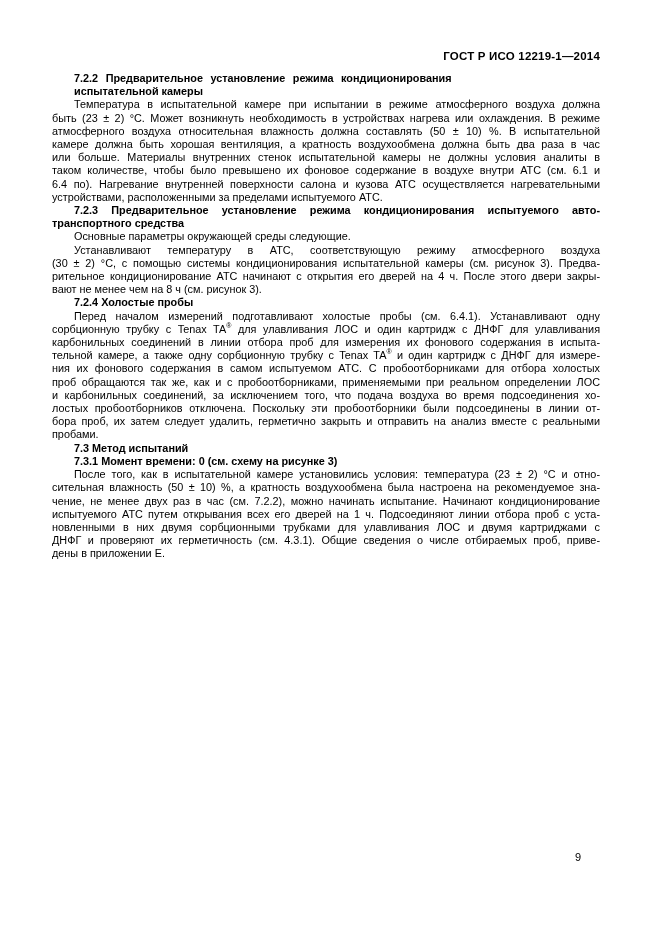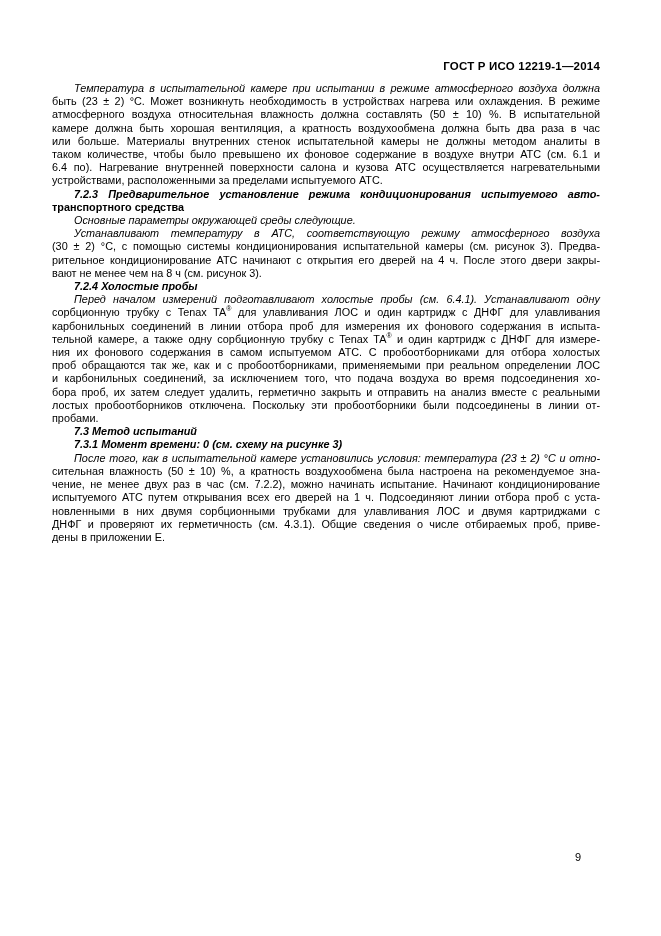--- a/index.html
+++ b/index.html
@@ -12,21 +12,21 @@
     width: 661px;
     height: 936px;
     background: #ffffff;
     color: #000000;
     font-family: "Liberation Sans", sans-serif;
     overflow: hidden;
   }
   .content {
     position: absolute;
     left: 52px;
-    top: 59px;
+    top: 49px;
     width: 548px;
   }
   .doc-header {
     font-size: 11.5px;
     font-weight: bold;
     line-height: 14px;
     text-align: right;
     margin-bottom: 9px;
     letter-spacing: 0.2px;
   }
@@ -36,21 +36,21 @@
   }
   .block.heading { font-weight: bold; }
   
   .line {
     text-align: justify;
     text-align-last: justify;
     min-height: 13.2px;
   }
   .line:last-child { text-align-last: left; }
   
-  .block.indent-first > .line:first-child { text-indent: 22px; font-style: italic; }
+  .block.indent-first > .line:first-child { text-indent: 22px; }
   
   .block.indent-block { padding-left: 22px; }
   .block.indent-block > .line { text-align-last: left; }
   .block.indent-block > .line:first-child { word-spacing: 4.5px; }
   sup.reg {
     font-size: 7px;
     line-height: 0;
     vertical-align: super;
   }
   .page-number {
@@ -61,26 +61,30 @@
     line-height: 13px;
   }
 </style>
 </head>
 <body>
 
 <div class="page">
   <div class="content">
     <div class="doc-header">ГОСТ Р ИСО 12219-1—2014</div>
     <div id="doc-body">
+        <div class="block heading indent-block">
+          <div class="line">7.2.2 Предварительное установление режима кондиционирования</div>
+          <div class="line">испытательной камеры</div>
+        </div>
         <div class="block para indent-first">
           <div class="line">Температура в испытательной камере при испытании в режиме атмосферного воздуха должна</div>
           <div class="line">быть (23 ± 2) °С. Может возникнуть необходимость в устройствах нагрева или охлаждения. В режиме</div>
           <div class="line">атмосферного воздуха относительная влажность должна составлять (50 ± 10) %. В испытательной</div>
           <div class="line">камере должна быть хорошая вентиляция, а кратность воздухообмена должна быть два раза в час</div>
-          <div class="line">или больше. Материалы внутренних стенок испытательной камеры не должны методом аналиты в</div>
+          <div class="line">или больше. Материалы внутренних стенок испытательной камеры не должны условия аналиты в</div>
           <div class="line">таком количестве, чтобы было превышено их фоновое содержание в воздухе внутри АТС (см. 6.1 и</div>
           <div class="line">6.4 по). Нагревание внутренней поверхности салона и кузова АТС осуществляется нагревательными</div>
           <div class="line">устройствами, расположенными за пределами испытуемого АТС.</div>
         </div>
         <div class="block heading indent-first">
           <div class="line">7.2.3 Предварительное установление режима кондиционирования испытуемого авто-</div>
           <div class="line">транспортного средства</div>
         </div>
         <div class="block para indent-first">
           <div class="line">Основные параметры окружающей среды следующие.</div>
@@ -95,22 +99,22 @@
           <div class="line">7.2.4 Холостые пробы</div>
         </div>
         <div class="block para indent-first">
           <div class="line">Перед началом измерений подготавливают холостые пробы (см. 6.4.1). Устанавливают одну</div>
           <div class="line">сорбционную трубку с Tenax TA<sup class="reg">®</sup> для улавливания ЛОС и один картридж с ДНФГ для улавливания</div>
           <div class="line">карбонильных соединений в линии отбора проб для измерения их фонового содержания в испыта-</div>
           <div class="line">тельной камере, а также одну сорбционную трубку с Tenax TA<sup class="reg">®</sup> и один картридж с ДНФГ для измере-</div>
           <div class="line">ния их фонового содержания в самом испытуемом АТС. С пробоотборниками для отбора холостых</div>
           <div class="line">проб обращаются так же, как и с пробоотборниками, применяемыми при реальном определении ЛОС</div>
           <div class="line">и карбонильных соединений, за исключением того, что подача воздуха во время подсоединения хо-</div>
+          <div class="line">лостых пробоотборников отключена. Поскольку эти пробоотборники были подсоединены в линии от-</div>
           <div class="line">бора проб, их затем следует удалить, герметично закрыть и отправить на анализ вместе с реальными</div>
-          <div class="line">лостых пробоотборников отключена. Поскольку эти пробоотборники были подсоединены в линии от-</div>
           <div class="line">пробами.</div>
         </div>
         <div class="block heading indent-first">
           <div class="line">7.3 Метод испытаний</div>
         </div>
         <div class="block heading indent-first">
           <div class="line">7.3.1 Момент времени: 0 (см. схему на рисунке 3)</div>
         </div>
         <div class="block para indent-first">
           <div class="line">После того, как в испытательной камере установились условия: температура (23 ± 2) °С и отно-</div>

